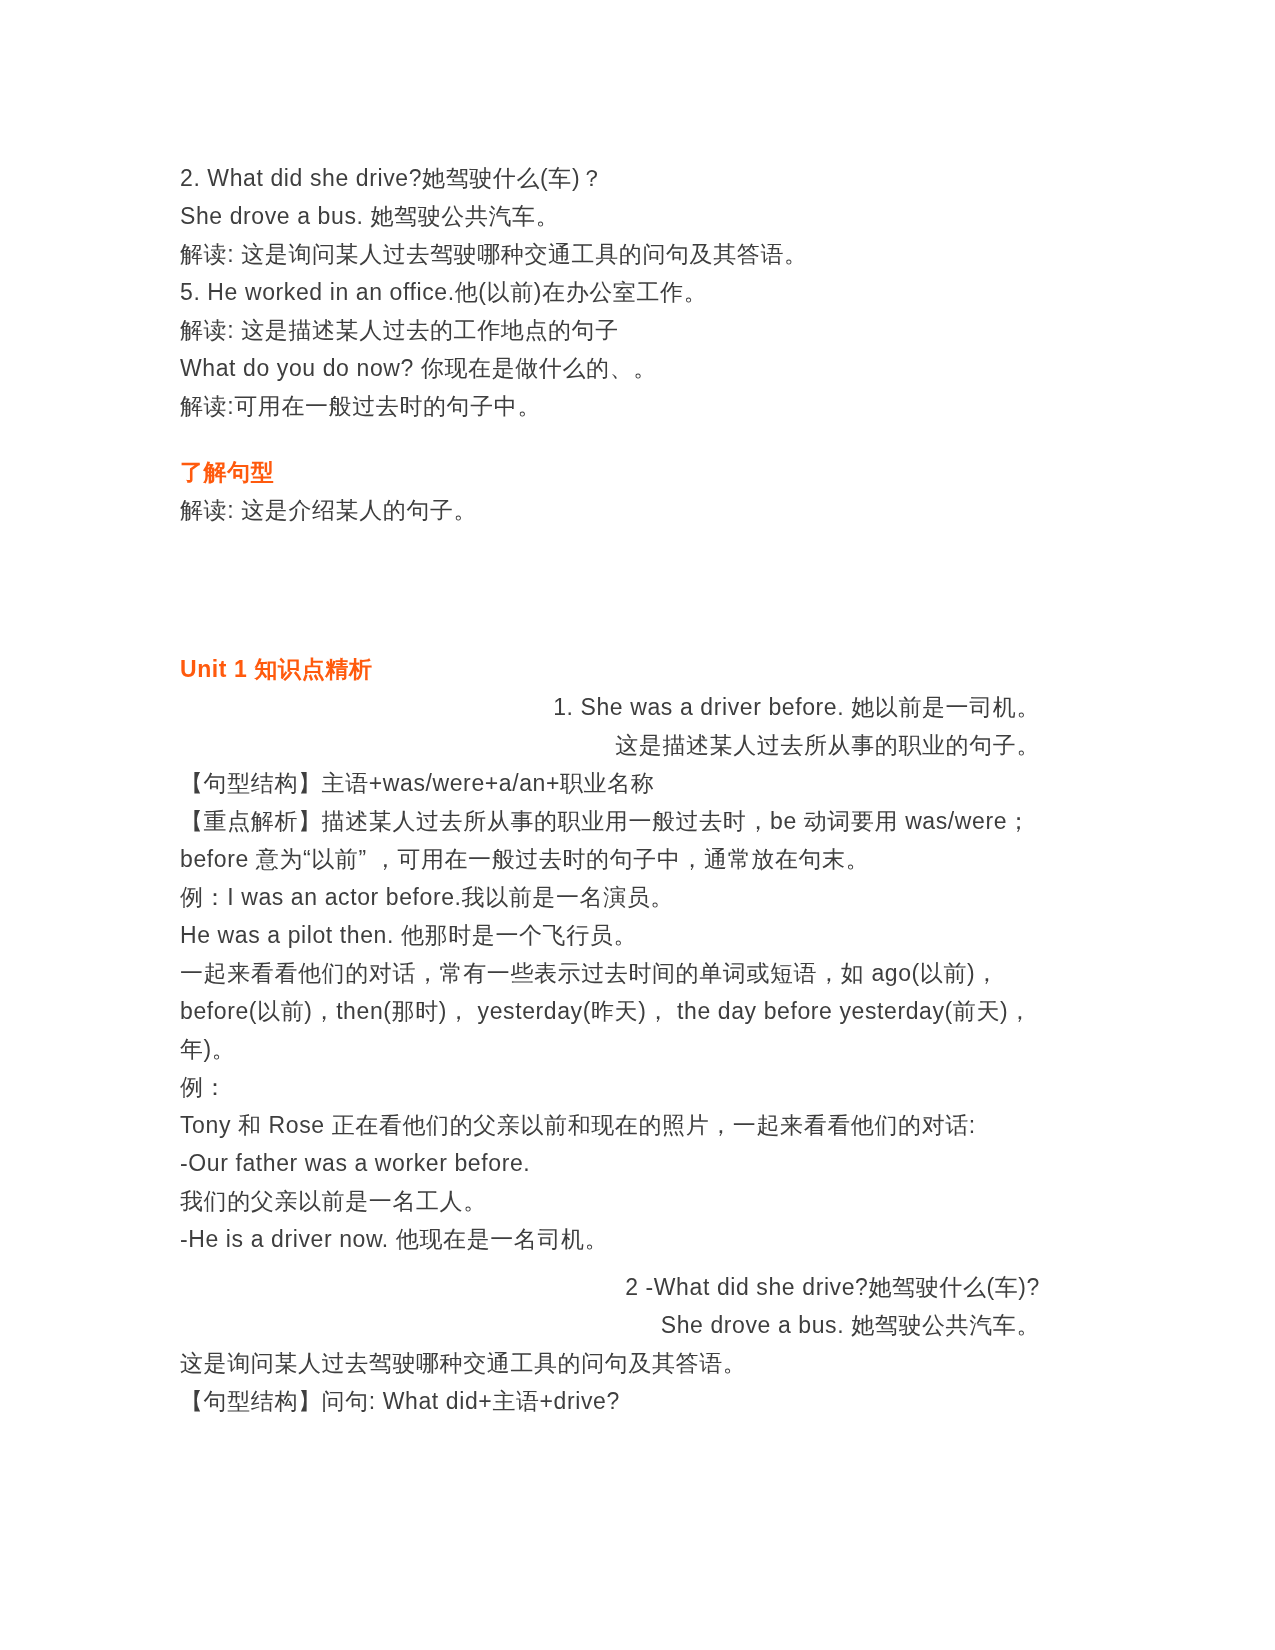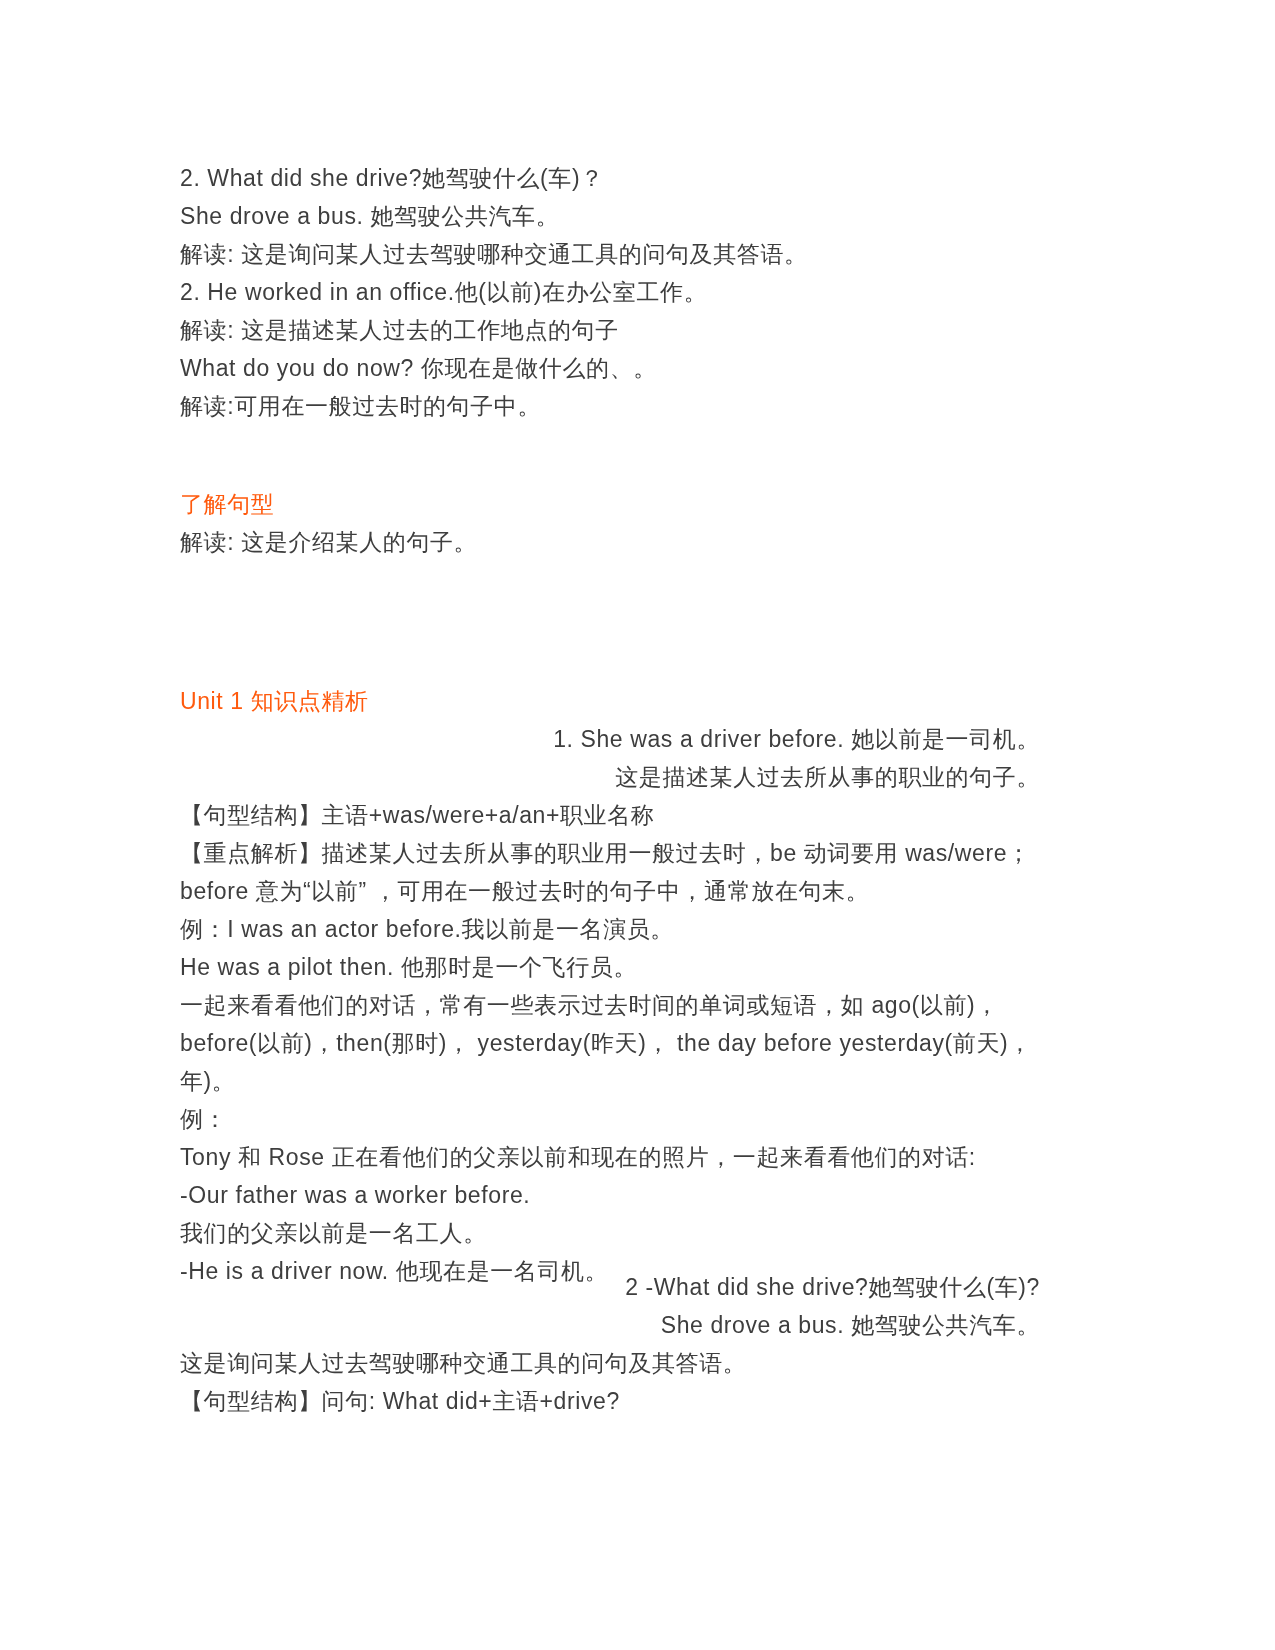--- a/index.html
+++ b/index.html
@@ -25,34 +25,33 @@
     line-height: 38px;
     letter-spacing: 0.6px;
     color: var(--body-color, #3e3e3e);
     white-space: nowrap;
   }
   .line.bold {
     font-weight: 400;
     text-align: right;
   }
   .line.heading {
-    font-weight: 400;
+    font-weight: 700;
     color: var(--heading-color, #ff5a0d);
-    margin-top: 32px;
   }
 </style>
 </head>
 <body>
 
 <div class="page" id="page">
     <div class="block" style="top: 159px;">
       <div class="line body">2. What did she drive?她驾驶什么(车)？</div>
       <div class="line body">She drove a bus. 她驾驶公共汽车。</div>
       <div class="line body">解读: 这是询问某人过去驾驶哪种交通工具的问句及其答语。</div>
-      <div class="line body">2. He worked in an office.他(以前)在办公室工作。</div>
+      <div class="line body">5. He worked in an office.他(以前)在办公室工作。</div>
       <div class="line body">解读: 这是描述某人过去的工作地点的句子</div>
       <div class="line body">What do you do now? 你现在是做什么的、。</div>
       <div class="line body">解读:可用在一般过去时的句子中。</div>
     </div>
     <div class="block" style="top: 453px;">
       <div class="line heading">了解句型</div>
       <div class="line body">解读: 这是介绍某人的句子。</div>
     </div>
     <div class="block" style="top: 650px;">
       <div class="line heading">Unit 1 知识点精析</div>

